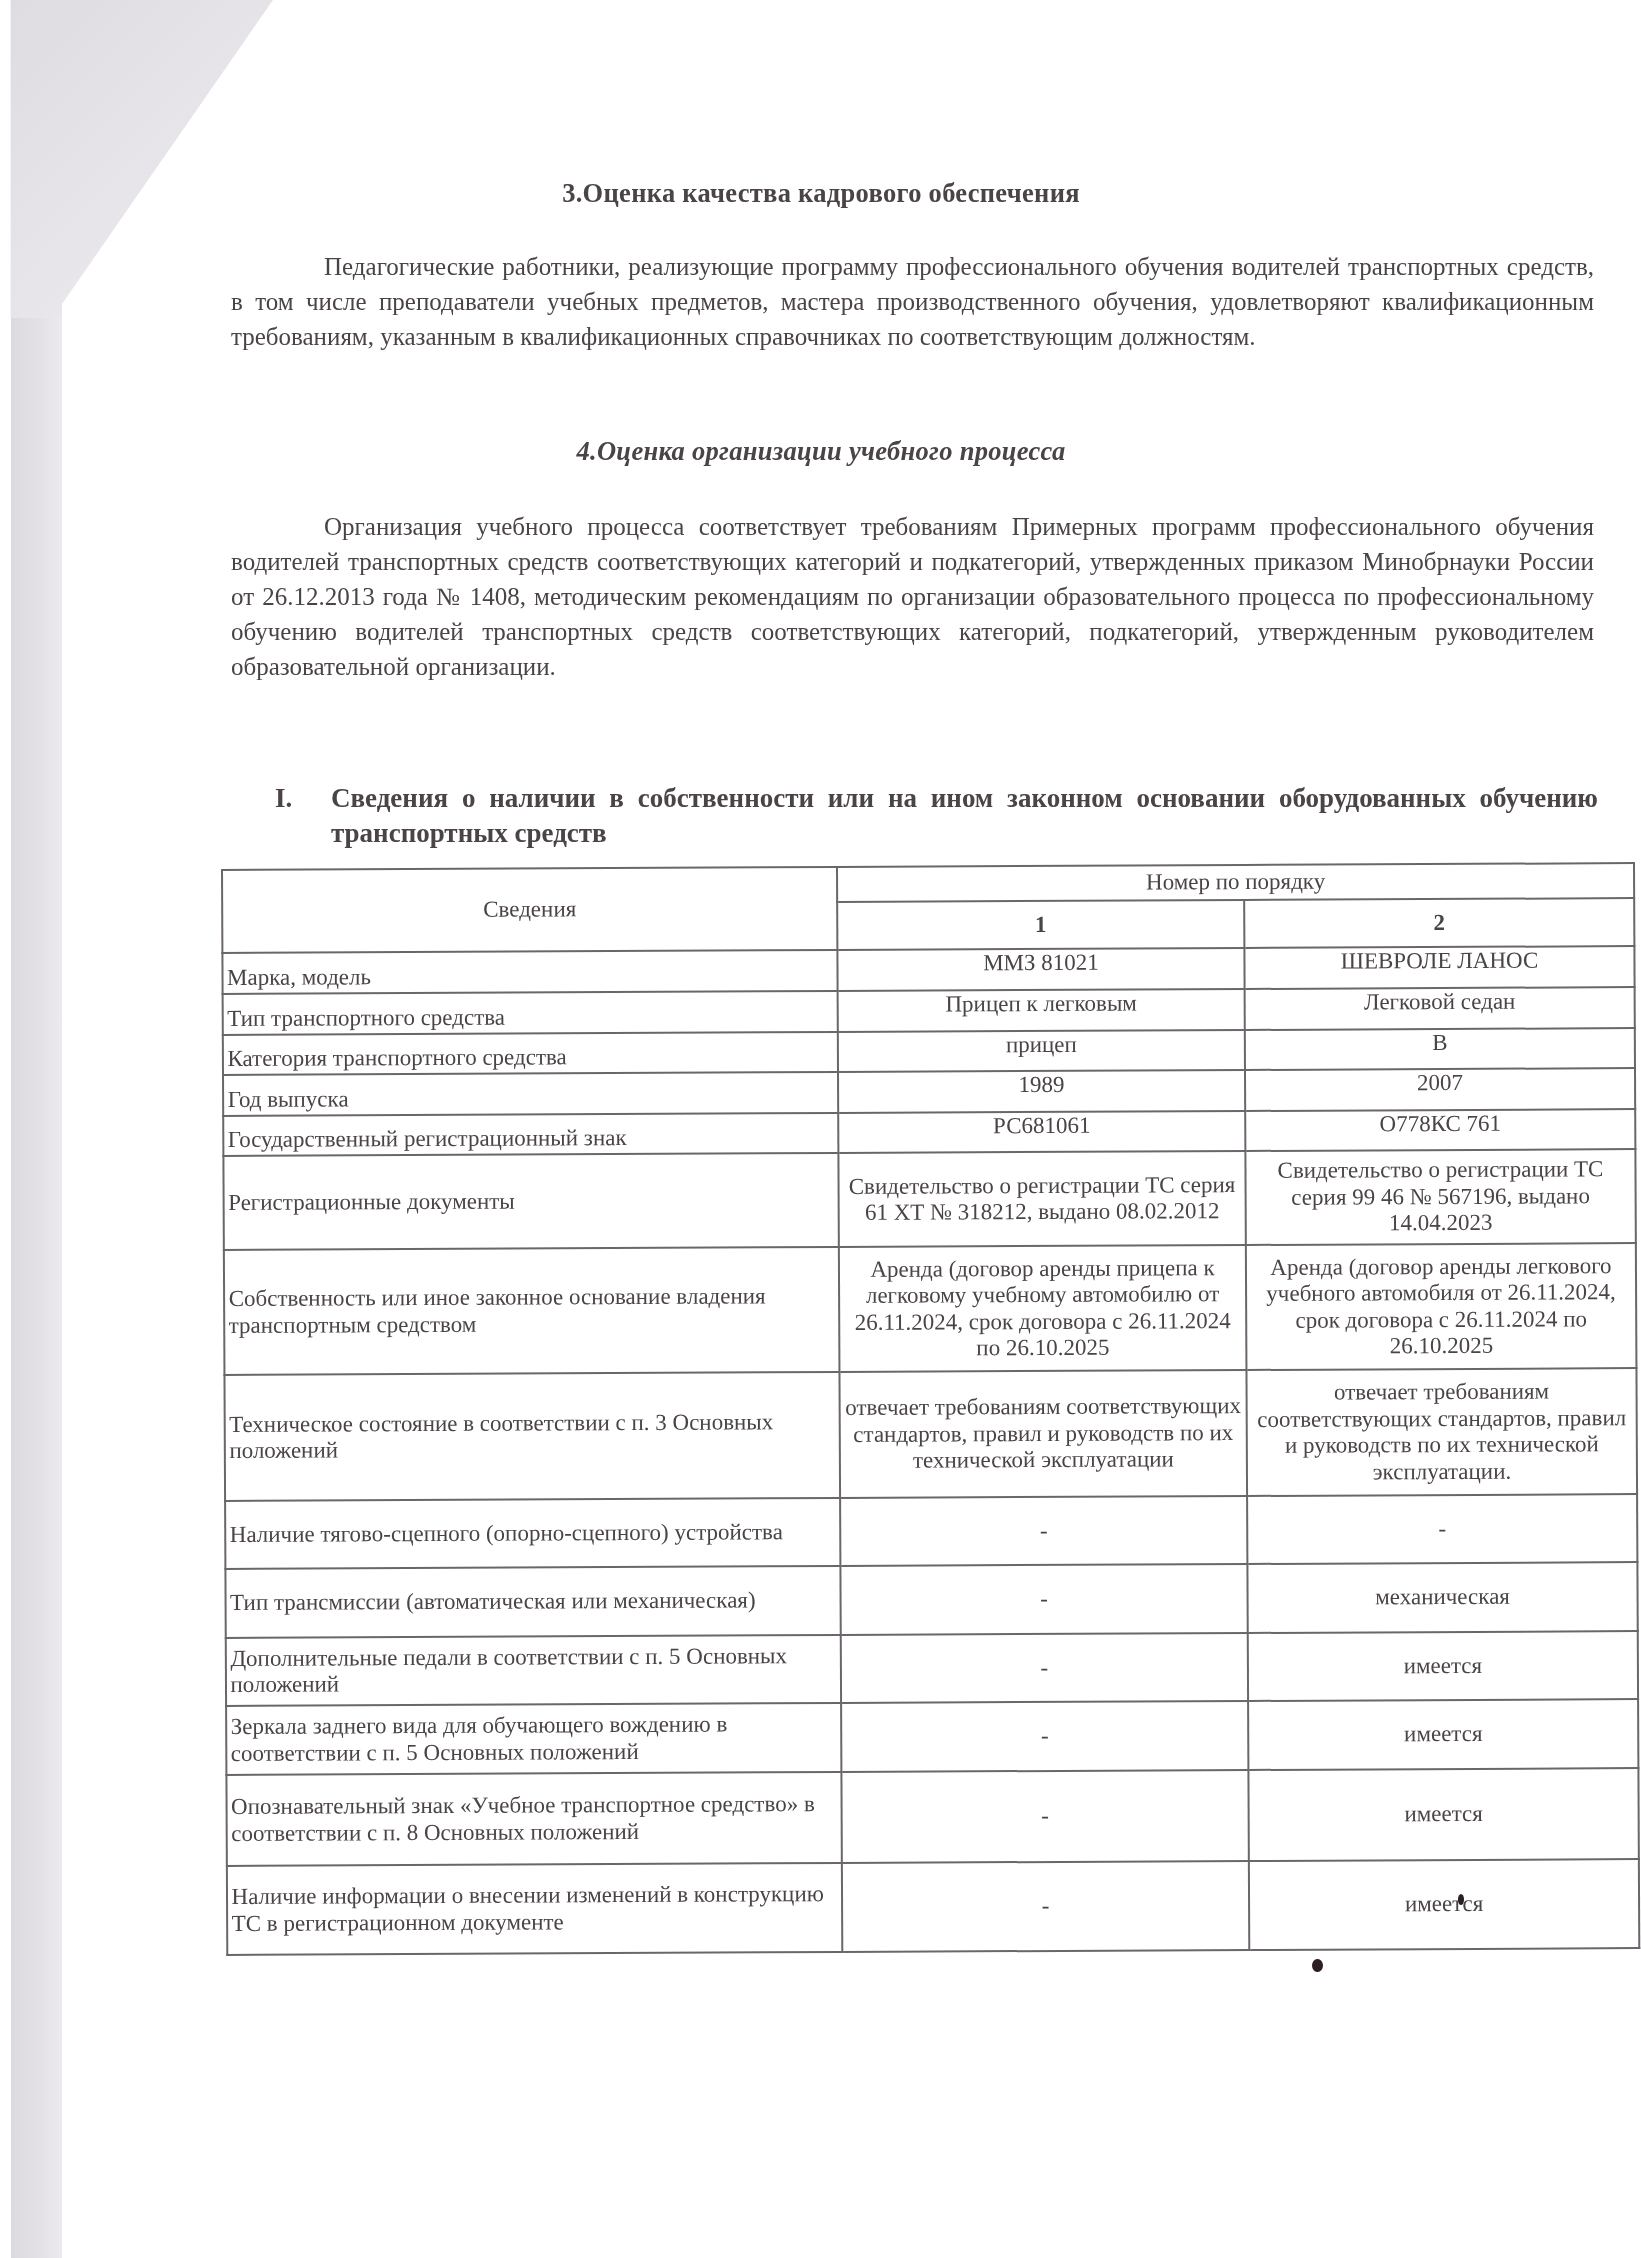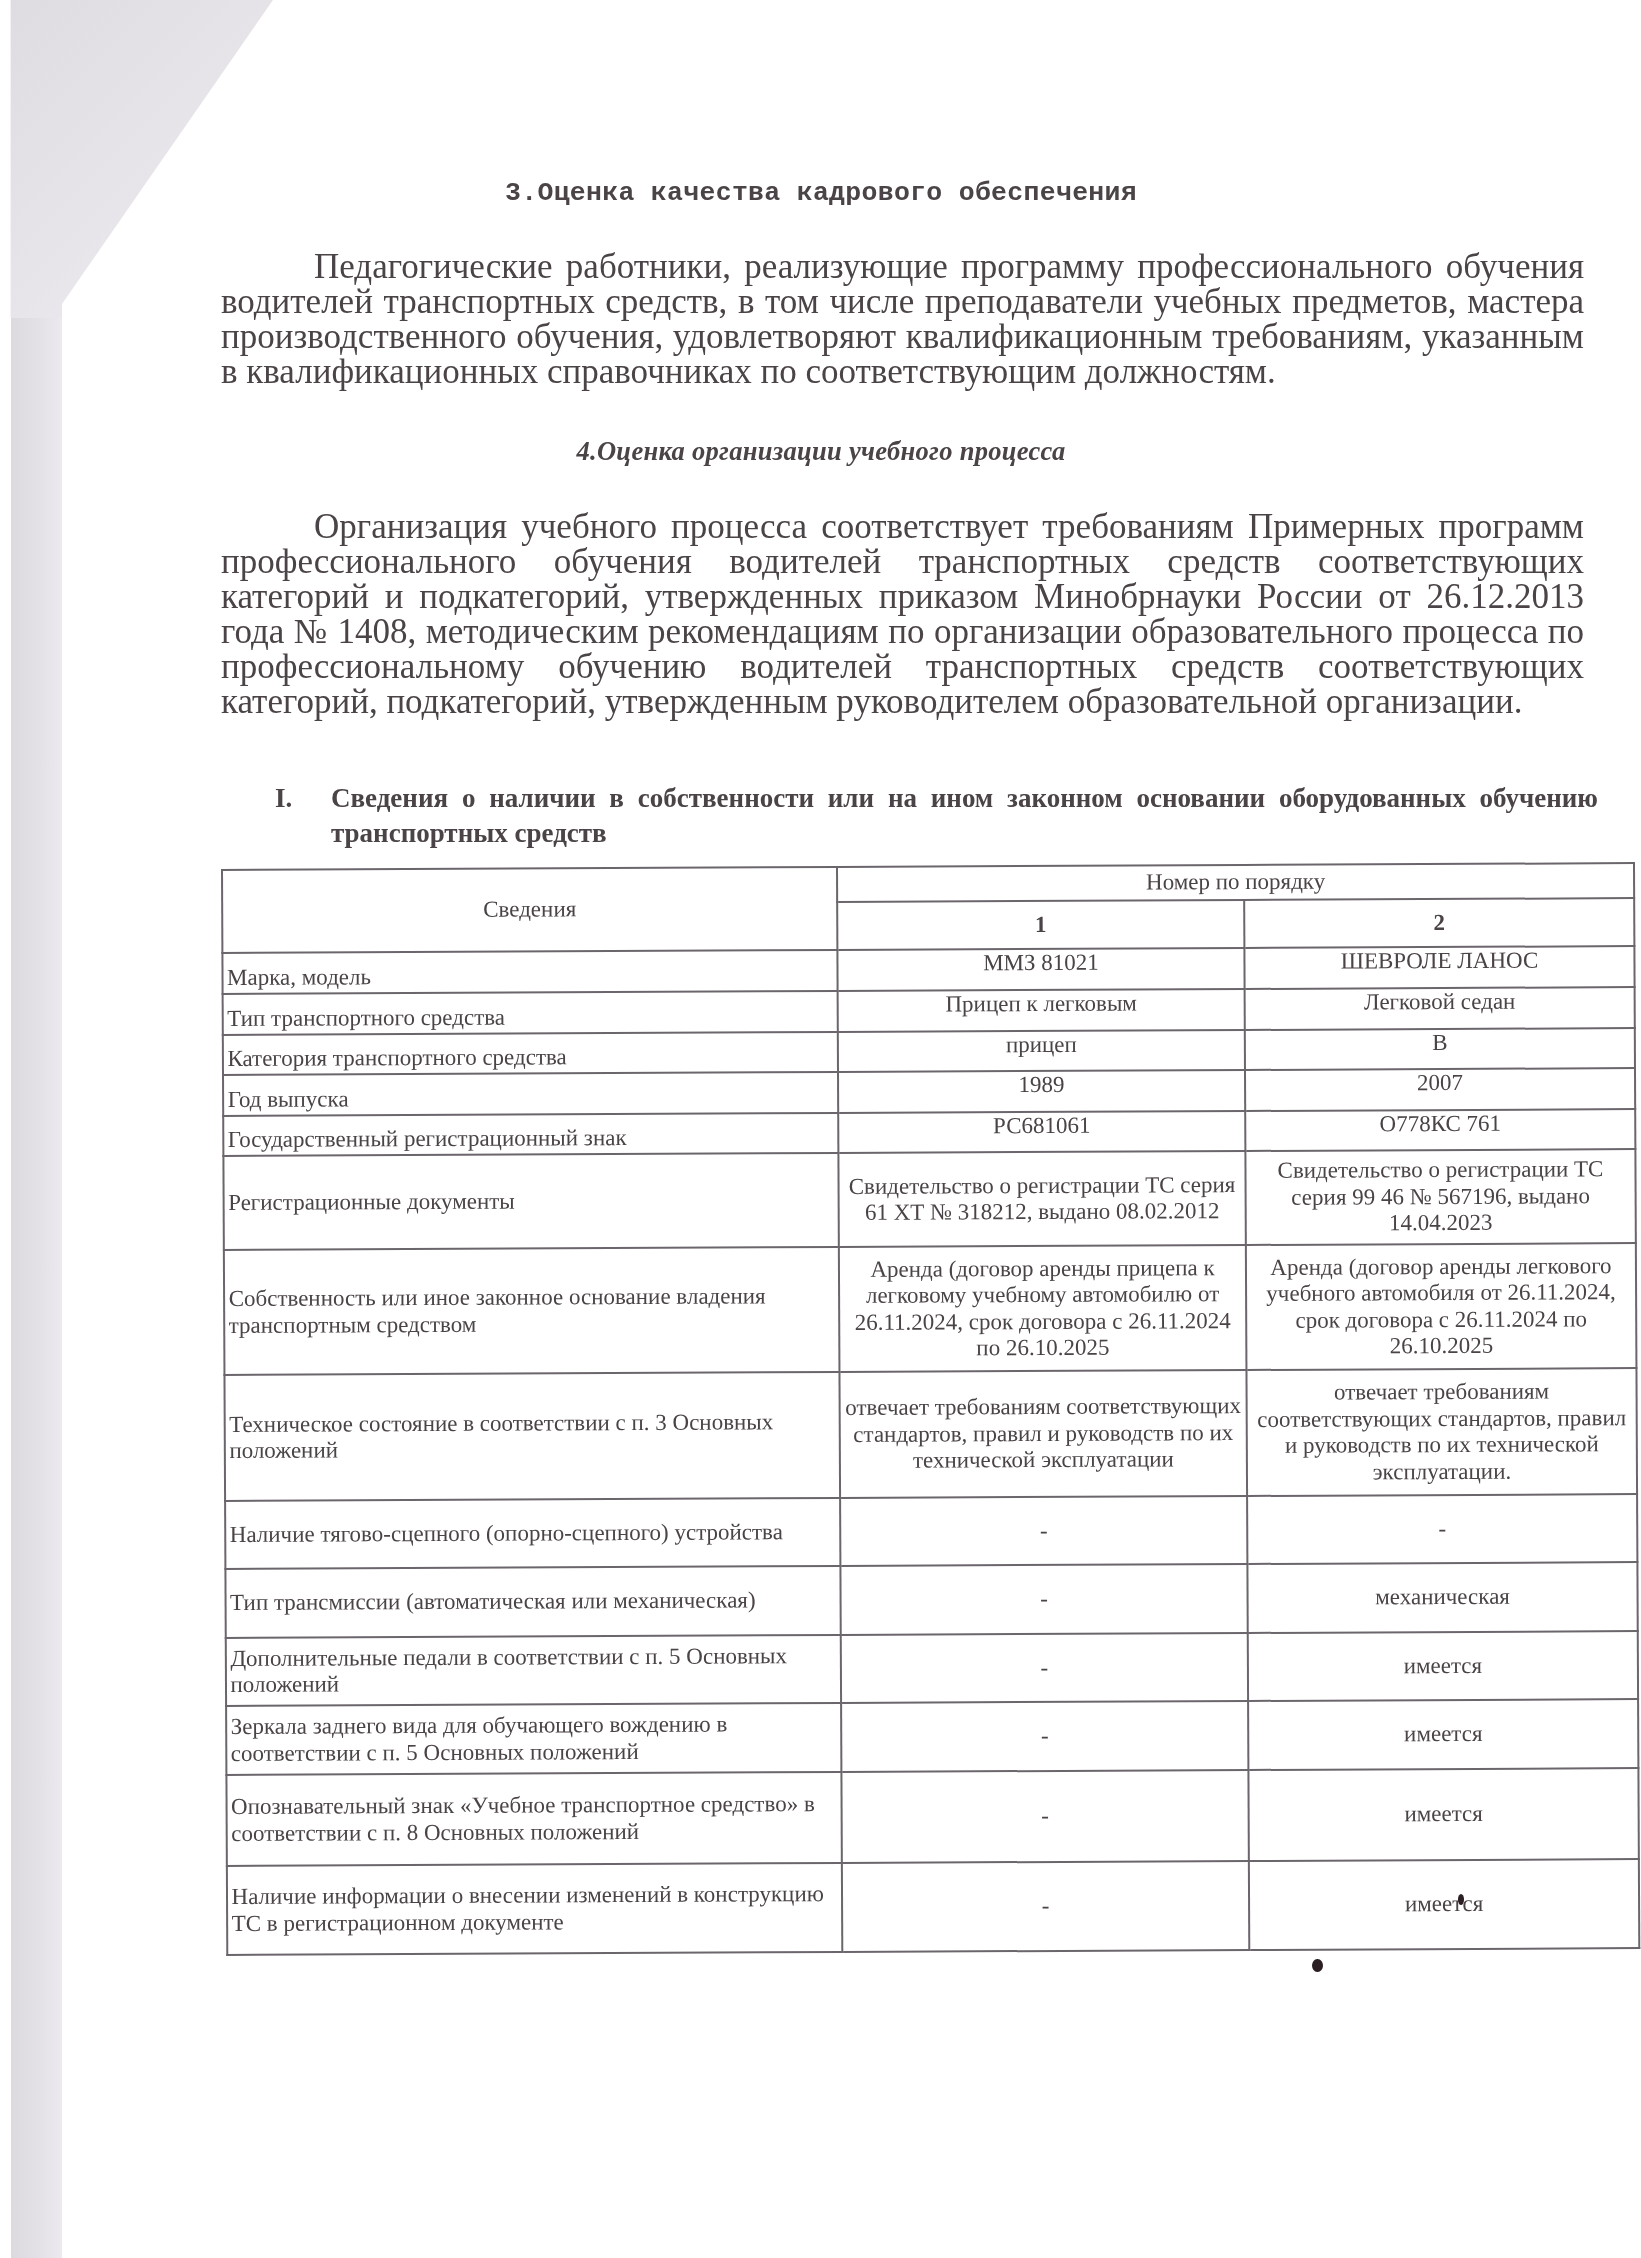--- a/index.html
+++ b/index.html
@@ -16,22 +16,22 @@
   .fold {
     position: absolute; left: 0; top: 0; width: 282px; height: 318px;
     background: linear-gradient(135deg, #dedce1 0%, #e7e5ea 55%, #f2f1f4 100%);
     clip-path: polygon(10.6px 0, 273px 0, 62px 304px, 62px 318px, 10.6px 318px);
   }
   .heading {
     position: absolute; left: 0; width: 1642px; text-align: center;
     font-weight: bold; font-size: 26.5px; letter-spacing: 0.3px;
   }
   .para {
-    position: absolute; left: 221px; width: 1363px;
-    font-size: 35px; line-height: 35px; text-align: justify;
+    position: absolute; left: 231px; width: 1363px;
+    font-size: 25px; line-height: 35px; text-align: justify;
     text-align-last: left;
   }
   .para .indent { display: inline-block; width: 93px; }
   .sec1 {
     position: absolute; left: 275px; top: 781px; width: 1323px;
     font-weight: bold; font-size: 27px; line-height: 35px;
   }
   .sec1 .num { position: absolute; left: 0; top: 0; }
   .sec1 .txt { margin-left: 56px; text-align: justify; text-align-last: left; }
   table.vehicles {
@@ -51,21 +51,21 @@
   .dot {
     position: absolute; background: #2b1f24; border-radius: 50%;
   }
 </style>
 </head>
 <body>
 
 <div class="shadow-band"></div>
 <div class="fold"></div>
 
-<div class="heading" style="top:178px;font-family:Liberation Mono, monospace;">3.Оценка качества кадрового обеспечения</div>
+<div class="heading" style="top:178px;">3.Оценка качества кадрового обеспечения</div>
 <div class="para" style="top:249px;"><span class="indent"></span><span>Педагогические работники, реализующие программу профессионального обучения водителей транспортных средств, в том числе преподаватели учебных предметов, мастера производственного обучения, удовлетворяют квалификационным требованиям, указанным в квалификационных справочниках по соответствующим должностям.</span></div>
 
 <div class="heading" style="top:436px;font-style:italic;">4.Оценка организации учебного процесса</div>
 <div class="para" style="top:509px;"><span class="indent"></span><span>Организация учебного процесса соответствует требованиям Примерных программ профессионального обучения водителей транспортных средств соответствующих категорий и подкатегорий, утвержденных приказом Минобрнауки России от 26.12.2013 года № 1408, методическим рекомендациям по организации образовательного процесса по профессиональному обучению водителей транспортных средств соответствующих категорий, подкатегорий, утвержденным руководителем образовательной организации.</span></div>
 
 <div class="sec1">
   <span class="num">I.</span>
   <div class="txt">Сведения о наличии  в собственности или на ином законном основании оборудованных обучению транспортных средств</div>
 </div>
 

